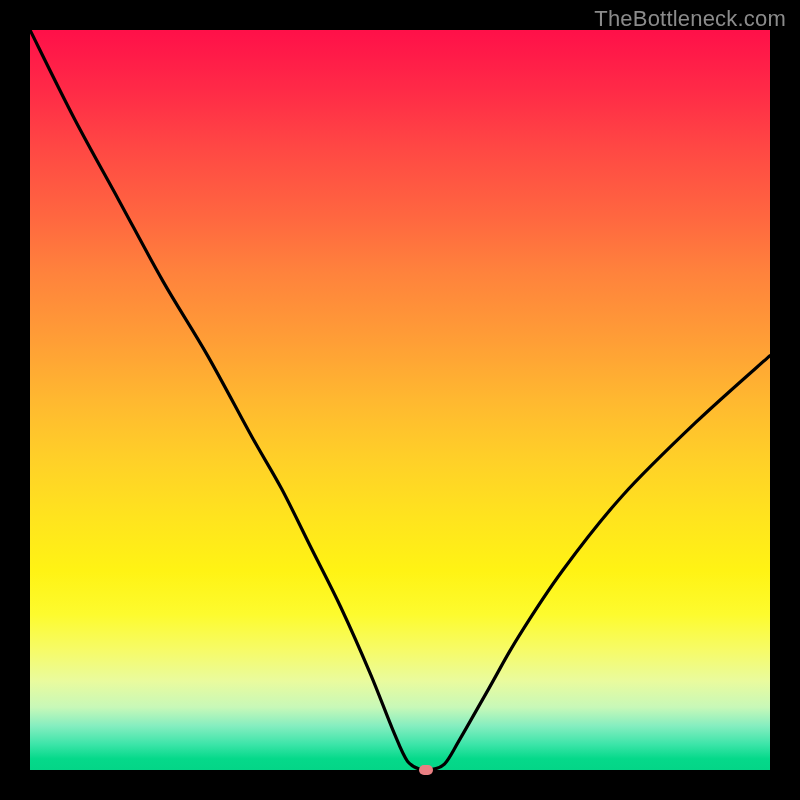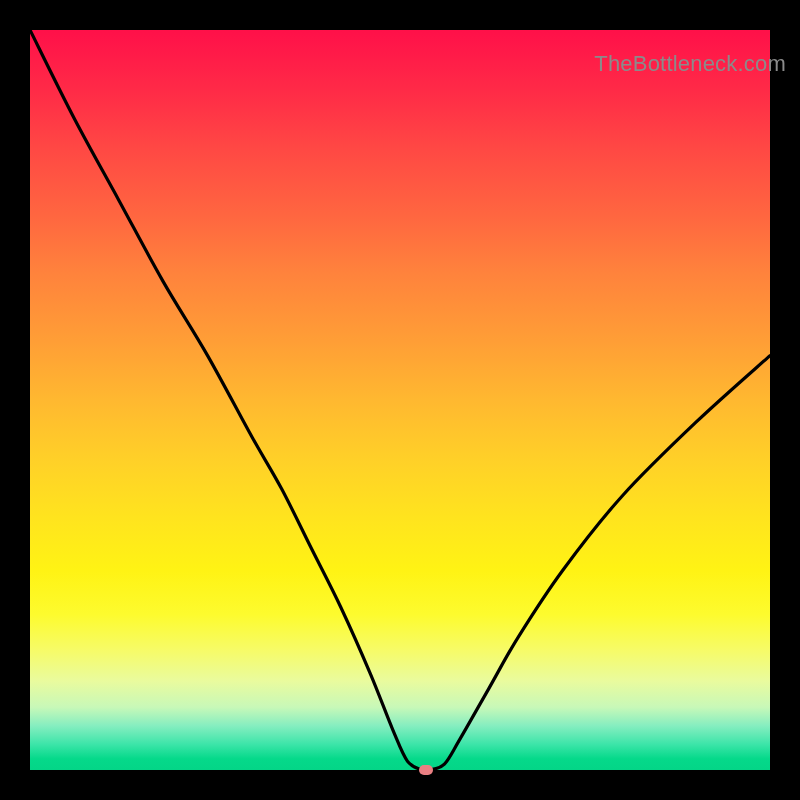--- a/index.html
+++ b/index.html
@@ -45,21 +45,20 @@
   }
   .watermark {
     position: absolute;
     top: 6px;
     right: 14px;
     color: #8b8b8b;
     font-size: 22px;
     font-weight: 500;
     letter-spacing: 0.2px;
     user-select: none;
-    margin-top: 45px;
   }
   .curve-svg {
     position: absolute;
     left: 0;
     top: 0;
     width: 740px;
     height: 740px;
   }
   .marker {
     position: absolute;

